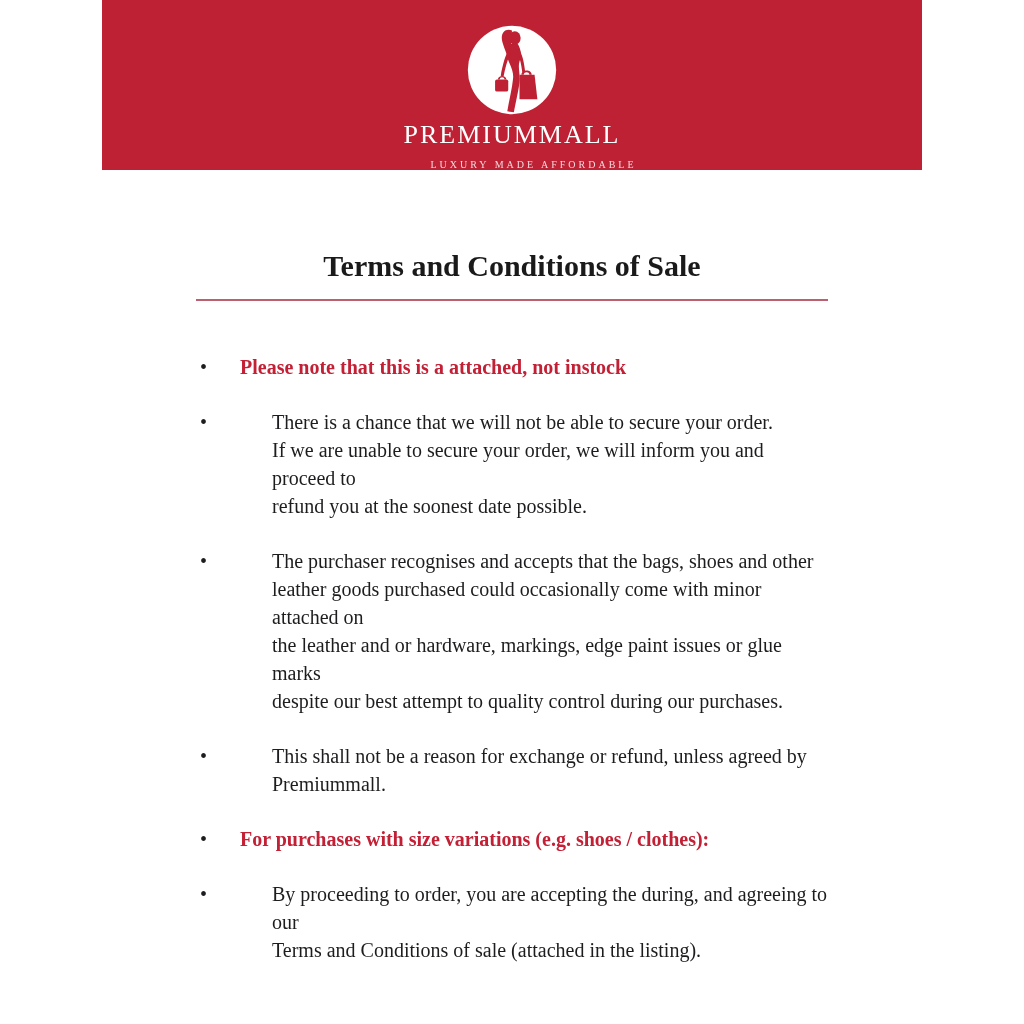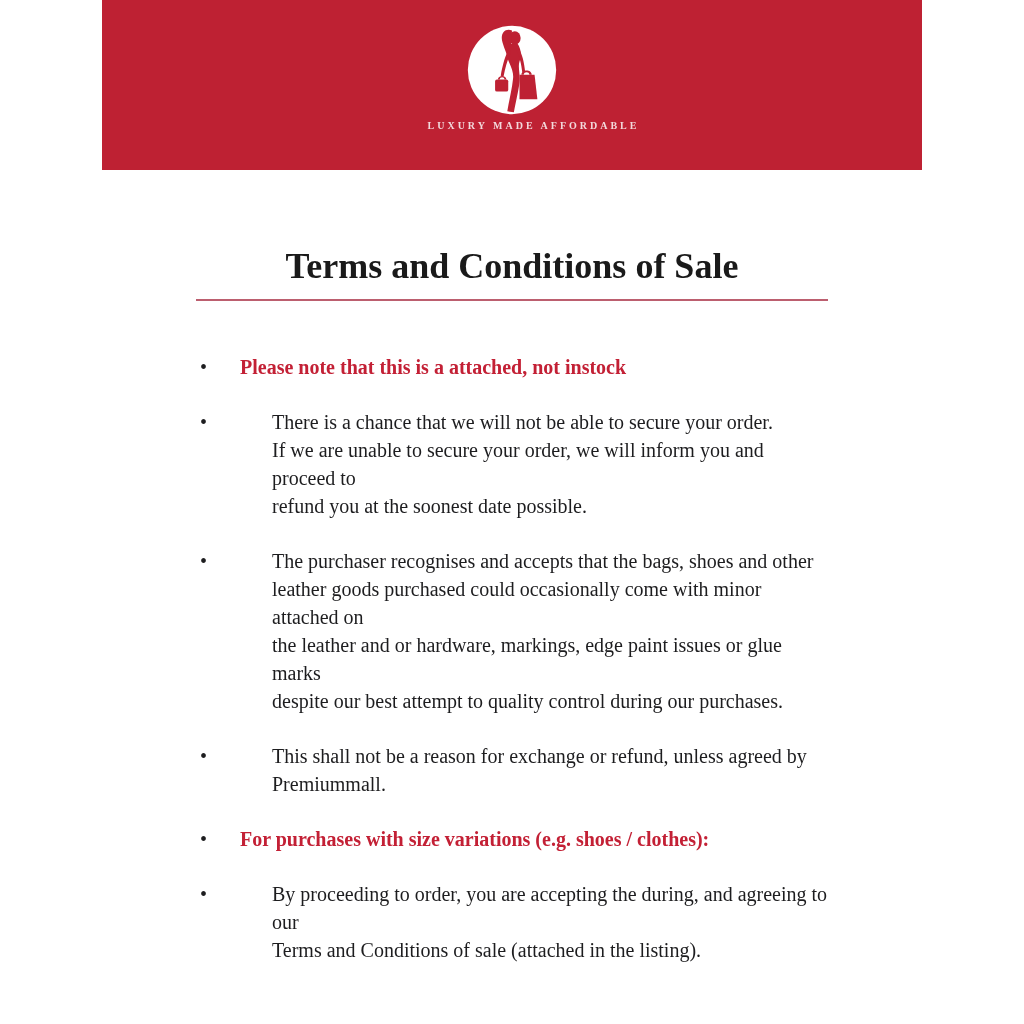--- a/index.html
+++ b/index.html
@@ -29,41 +29,41 @@
   .brand-name {
     margin-top: 5px;
     text-align: center;
     color: #ffffff;
     font-size: 26px;
     letter-spacing: 2px;
     line-height: 1;
     font-weight: 400;
   }
   .brand-tagline {
-    margin-top: 4px;
+    margin-top: 12px;
     text-align: center;
     color: #f3d9dc;
     font-size: 10px;
     letter-spacing: 3px;
     line-height: 1;
-    font-weight: 700;
+    font-weight: 400;
     padding-left: 43px;
   }
 
   
   .doc {
     position: absolute;
     left: 196px;
     top: 170px;
     width: 632px;
   }
   .doc-title {
     margin-top: 78px;
     text-align: center;
-    font-size: 36px;
+    font-size: 30px;
     font-weight: bold;
     color: #1a1a1a;
     line-height: 36px;
   }
   .divider {
     height: 2px;
     background: #bc5f6f;
     margin-top: 15px;
   }
   ul.terms {
@@ -119,20 +119,21 @@
           <path d="M57 27 C 61 33, 63 42, 64 52 L 61 53 C 60 44, 58 35, 55 30 Z"></path>
 
           <path d="M35 60 C 35 55, 44 55, 44 60 L 42 60 C 42 57, 37 57, 37 60 Z"></path>
           <rect x="32" y="60" width="14" height="13" rx="2"></rect>
 
           <path d="M60 55 C 60 49, 71 49, 71 55 L 68.5 55 C 68.5 51.5, 62.5 51.5, 62.5 55 Z"></path>
           <path d="M58 55 L 74 55 L 77 81 L 58 81 Z"></path>
         </g>
       </svg>
     </div>
+    <div class="brand-name">PREMIUMMALL</div>
     <div class="brand-tagline">LUXURY MADE AFFORDABLE</div>
   </div>
 
   <div class="doc">
     <div class="doc-title">Terms and Conditions of Sale</div>
     <div class="divider"></div>
 
     <ul class="terms">
       <li>
         <span class="bullet">•</span>

